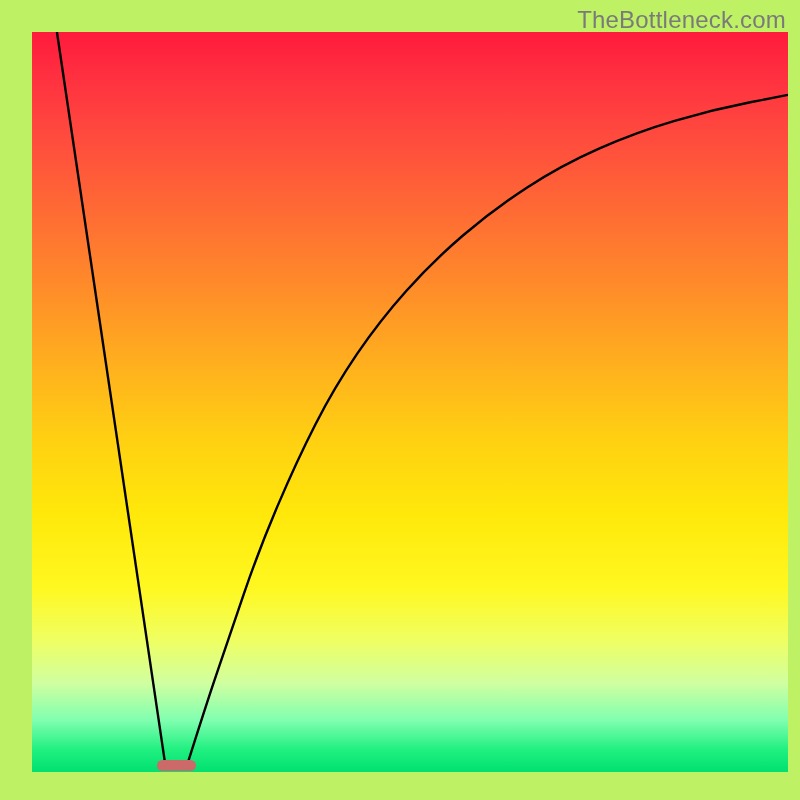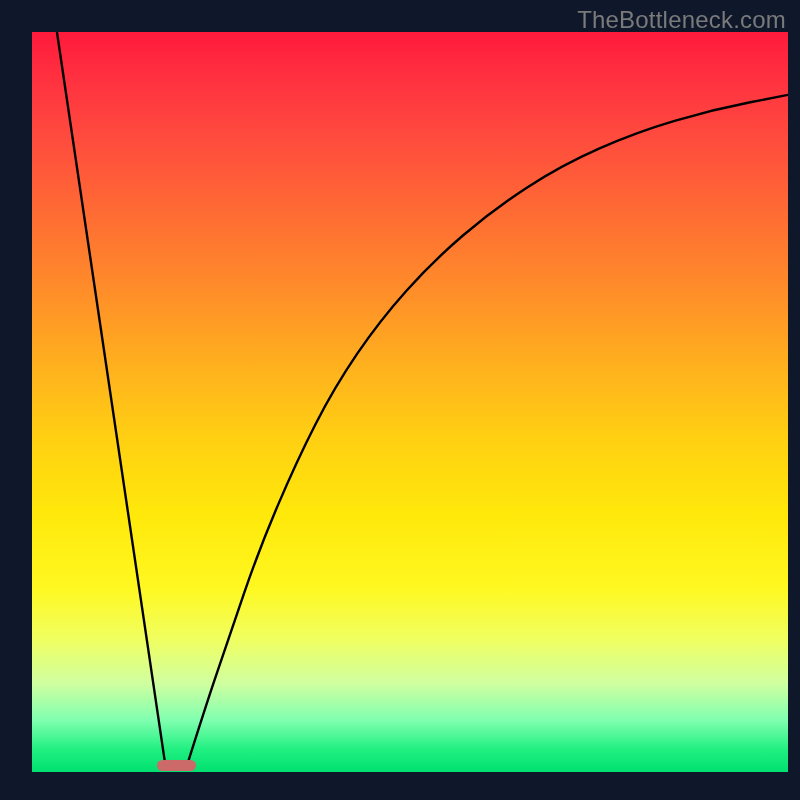--- a/index.html
+++ b/index.html
@@ -8,21 +8,21 @@
     width: 800px;
     height: 800px;
     overflow: hidden;
     background: #000;
     font-family: Arial, Helvetica, sans-serif;
   }
   .frame {
     position: relative;
     width: 800px;
     height: 800px;
-    background: #0f172a;
+    background: #bef264;
   }
   .plot-area {
     position: absolute;
     left: 32px;
     top: 32px;
     width: 756px;
     height: 740px;
     
     background: linear-gradient(
       to bottom,

